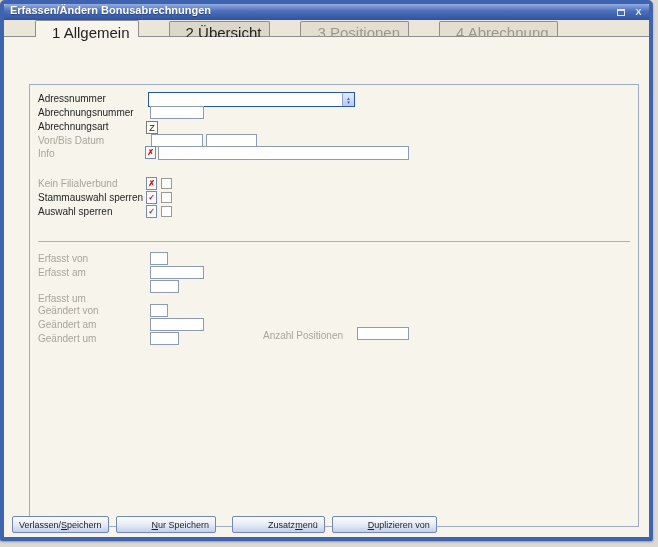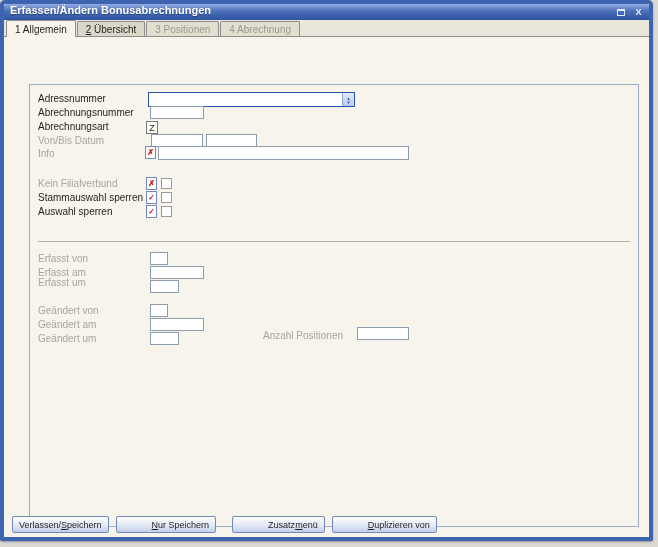--- a/index.html
+++ b/index.html
@@ -41,24 +41,24 @@
   .restore-glyph { width:8px; height:7px; border:1px solid #dfe7f8; border-top-width:2px; }
   .close-x { font-size:9px; font-weight:bold; color:#e9eefb; }
   
   .tabstrip {
     position:absolute; left:4px; top:20px; width:645px; height:17px;
     background:#eae7da;
     border-bottom:1px solid #8e8e8e;
     display:flex; align-items:flex-end; padding-left:2px;
   }
   .tab {
-    font-size:10px; padding:2px 8px 2px 8px; height:15px;
+    font-size:15px; padding:2px 8px 2px 16px; height:15px;
     background:#dcd8c9; border:1px solid #8e8e8e; border-bottom:none;
     border-radius:2px 2px 0 0; margin-right:1px; white-space:nowrap;
-    color:#1f1f1f; cursor:pointer;
+    color:#1f1f1f; cursor:pointer;margin-left:29px;
   }
   .tab.active {
     background:#f6f4eb; height:17px; padding-top:3px;
     margin-bottom:-1px; position:relative; z-index:2;
   }
   .tab.disabled { color:#9c988e; background:#e2dfd1; cursor:default; }
   .mn { text-decoration:underline; }
   
   .page {
     position:absolute; left:4px; top:37px; width:645px; height:500px;
@@ -184,21 +184,21 @@
     <span class="checkbox" style="left:131px;top:121px"></span>
 
     <div class="divider"></div>
 
     <span class="flabel dis" style="top:168px">Erfasst von</span>
     <input class="tbox" style="left: 120px; top: 167px; width: 18px; height: 13px;" value="">
 
     <span class="flabel dis" style="top:182px">Erfasst am</span>
     <input class="tbox" style="left: 120px; top: 181px; width: 54px; height: 13px;" value="">
 
-    <span class="flabel dis" style="top:192px">Erfasst um</span>
+    <span class="flabel dis" style="top:208px">Erfasst um</span>
     <input class="tbox" style="left: 120px; top: 195px; width: 29px; height: 13px;" value="">
 
     <span class="flabel dis" style="top:220px">Geändert von</span>
     <input class="tbox" style="left: 120px; top: 219px; width: 18px; height: 13px;" value="">
 
     <span class="flabel dis" style="top:234px">Geändert am</span>
     <input class="tbox" style="left: 120px; top: 233px; width: 54px; height: 13px;" value="">
 
     <span class="flabel dis" style="top:248px">Geändert um</span>
     <input class="tbox" style="left: 120px; top: 247px; width: 29px; height: 13px;" value="">

